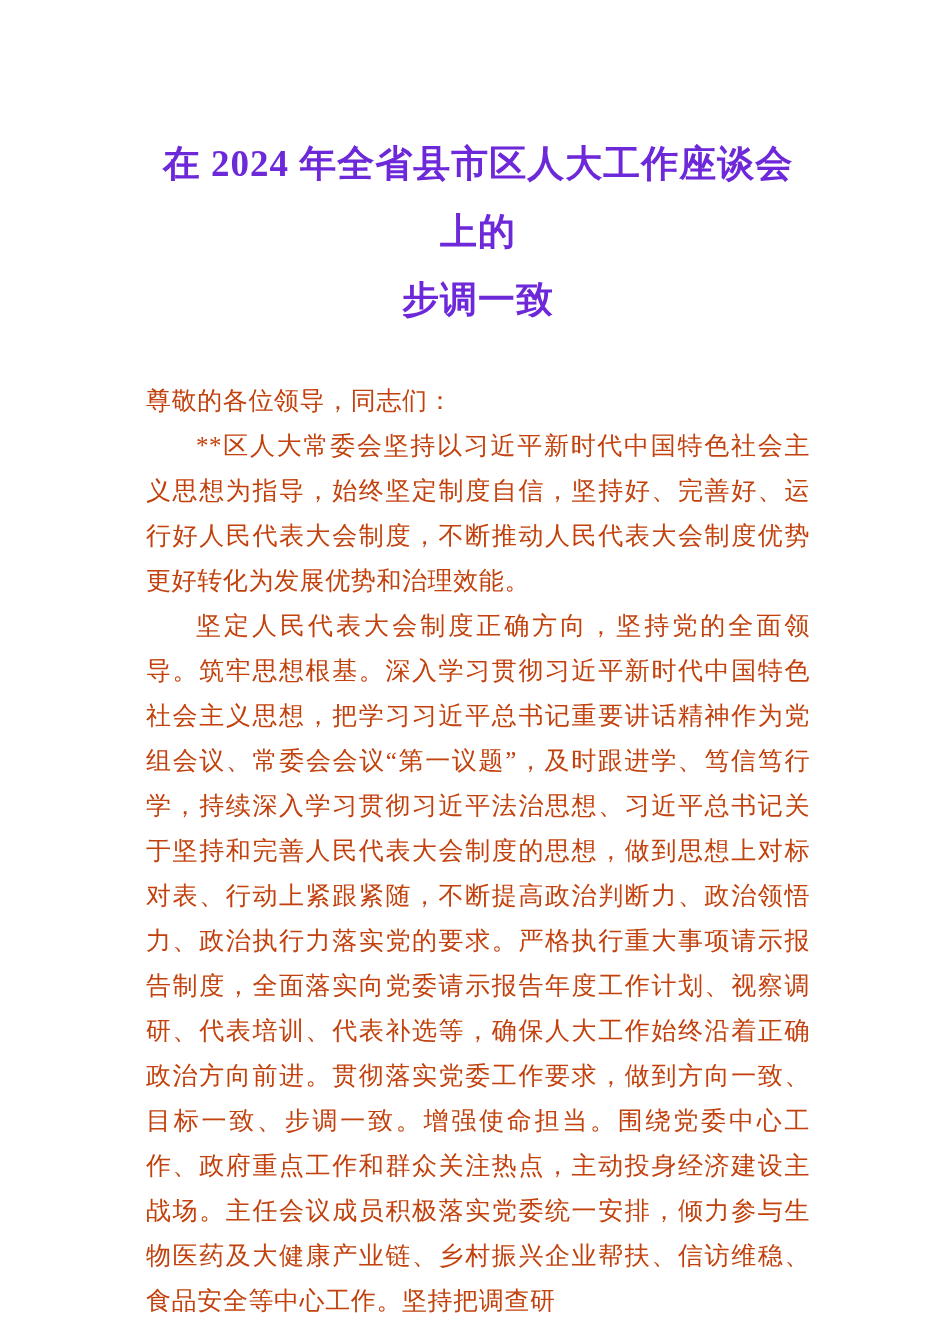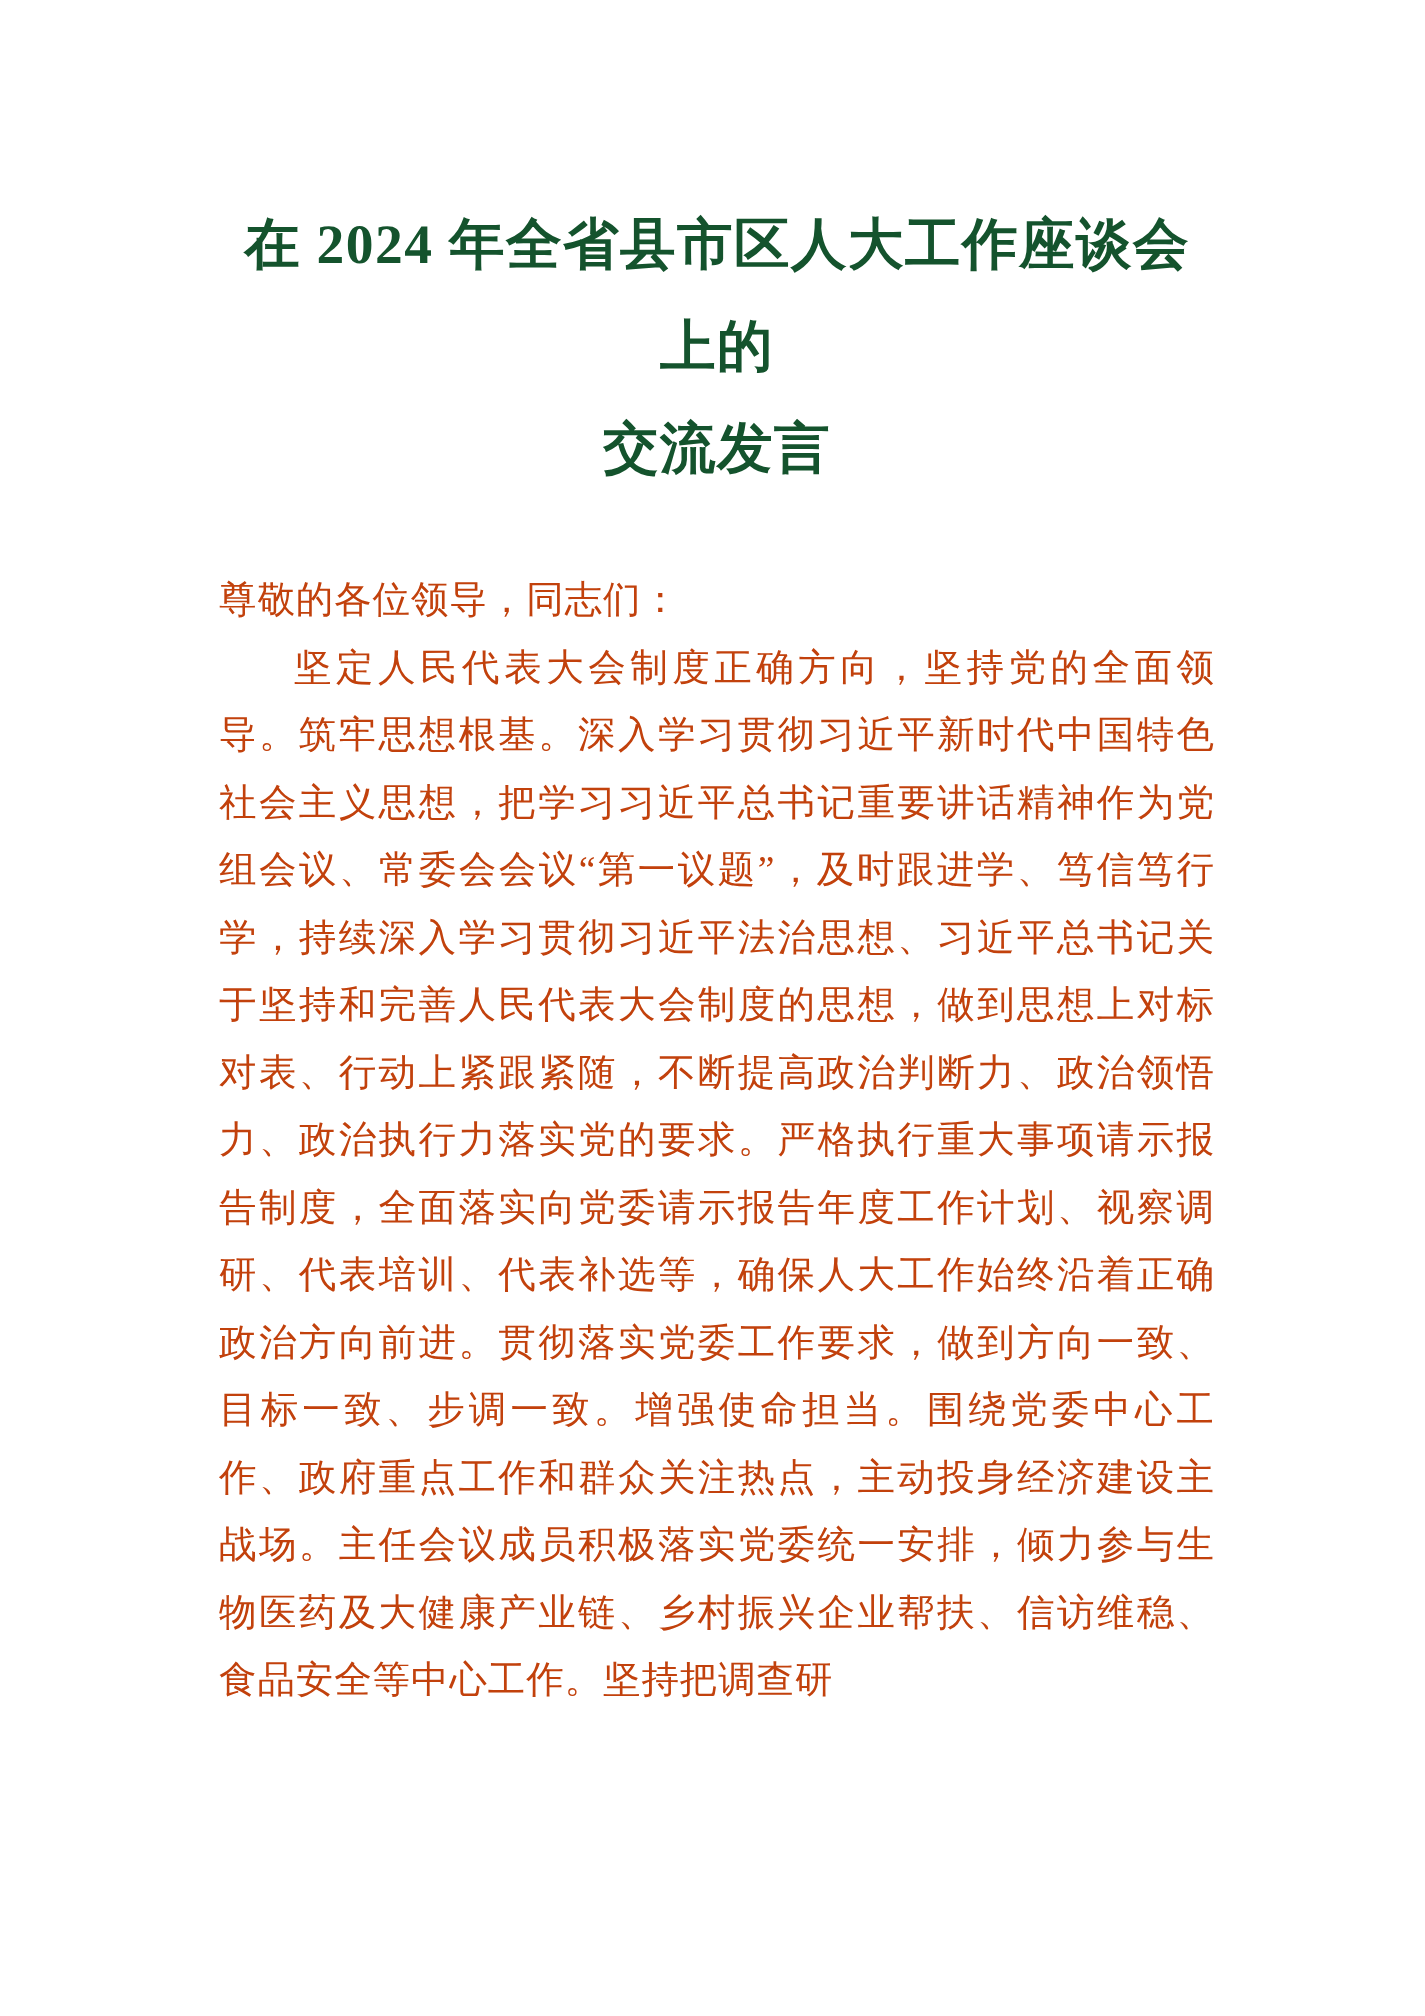--- a/index.html
+++ b/index.html
@@ -19,40 +19,41 @@
     overflow: hidden;
     background: #ffffff;
   }
   .doc-title {
     margin: 0 0 44px 0;
     font-size: 37px;
     font-weight: 700;
     text-align: center;
     line-height: 68px;
     letter-spacing: 1px;
-    color: #14532d;
+    color: #6d28d9;
   }
   .title-line { display: block; }
   .para {
     margin: 0;
     font-size: 25px;
     line-height: 45px;
     text-align: justify;
     letter-spacing: 0.6px;
     color: #c2410c;
     word-break: break-all;
   }
   .para.indent { text-indent: 2em; }
 </style>
 </head>
 <body>
 
 <div class="page">
   <h1 class="doc-title">
     <span class="title-line">在 2024 年全省县市区人大工作座谈会上的</span>
-    <span class="title-line">交流发言</span>
+    <span class="title-line">步调一致</span>
   </h1>
 
   <p class="para">尊敬的各位领导，同志们：</p>
 
+  <p class="para indent">**区人大常委会坚持以习近平新时代中国特色社会主义思想为指导，始终坚定制度自信，坚持好、完善好、运行好人民代表大会制度，不断推动人民代表大会制度优势更好转化为发展优势和治理效能。</p>
 
   <p class="para indent">坚定人民代表大会制度正确方向，坚持党的全面领导。筑牢思想根基。深入学习贯彻习近平新时代中国特色社会主义思想，把学习习近平总书记重要讲话精神作为党组会议、常委会会议“第一议题”，及时跟进学、笃信笃行学，持续深入学习贯彻习近平法治思想、习近平总书记关于坚持和完善人民代表大会制度的思想，做到思想上对标对表、行动上紧跟紧随，不断提高政治判断力、政治领悟力、政治执行力落实党的要求。严格执行重大事项请示报告制度，全面落实向党委请示报告年度工作计划、视察调研、代表培训、代表补选等，确保人大工作始终沿着正确政治方向前进。贯彻落实党委工作要求，做到方向一致、目标一致、步调一致。增强使命担当。围绕党委中心工作、政府重点工作和群众关注热点，主动投身经济建设主战场。主任会议成员积极落实党委统一安排，倾力参与生物医药及大健康产业链、乡村振兴企业帮扶、信访维稳、食品安全等中心工作。坚持把调查研</p>
 </div>
 
 </body></html>

